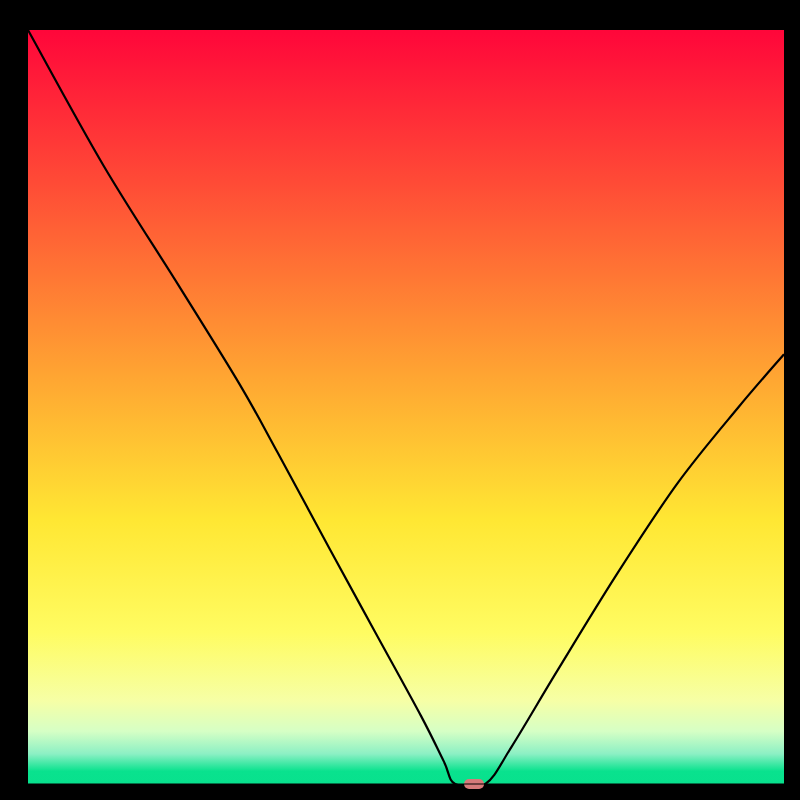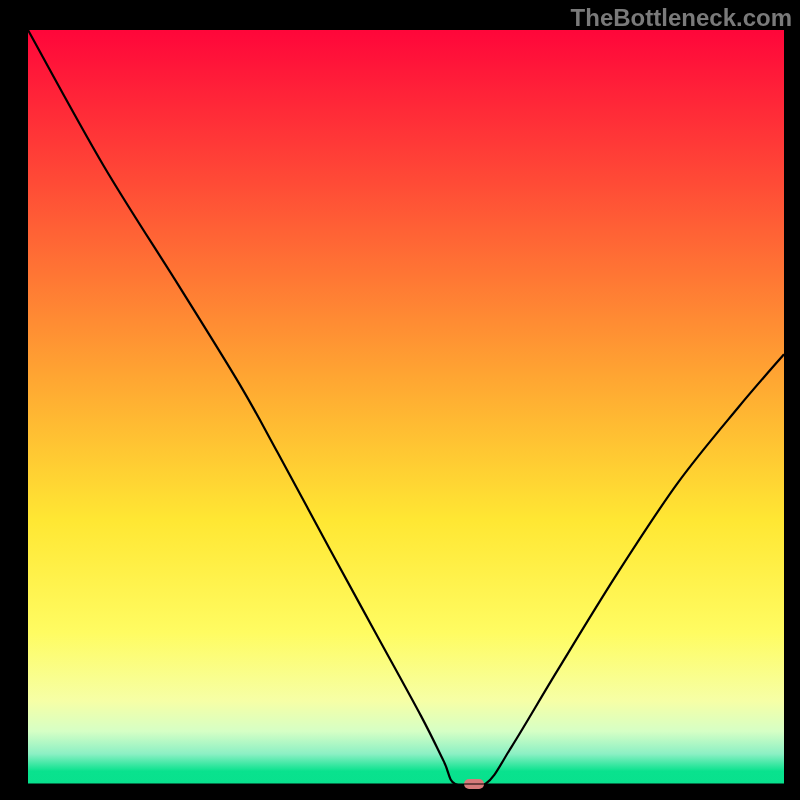--- a/index.html
+++ b/index.html
@@ -29,21 +29,20 @@
   svg.plot {
     position: absolute;
     top: 0;
     left: 0;
   }
 </style>
 </head>
 <body>
 
 <div class="container">
-  <div class="watermark">TheBottleneck.com</div>
   <svg class="plot" width="800" height="800" viewBox="0 0 800 800">
     <defs>
       <linearGradient id="bg-grad" x1="0" y1="0" x2="0" y2="1">
           <stop offset="0%" stop-color="#ff063a"></stop>
           <stop offset="20%" stop-color="#ff4a36"></stop>
           <stop offset="45%" stop-color="#ffa232"></stop>
           <stop offset="65%" stop-color="#ffe733"></stop>
           <stop offset="80%" stop-color="#fffc62"></stop>
           <stop offset="89%" stop-color="#f6ffa6"></stop>
           <stop offset="93%" stop-color="#d6ffc5"></stop>

